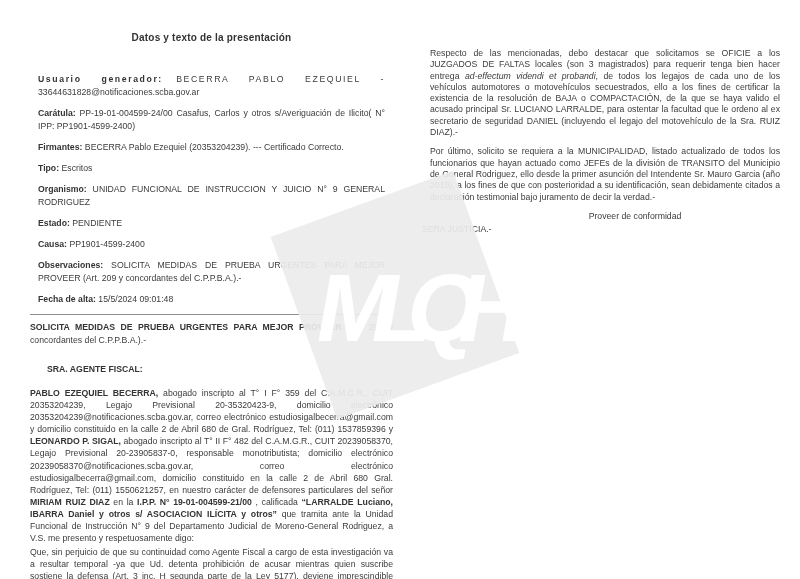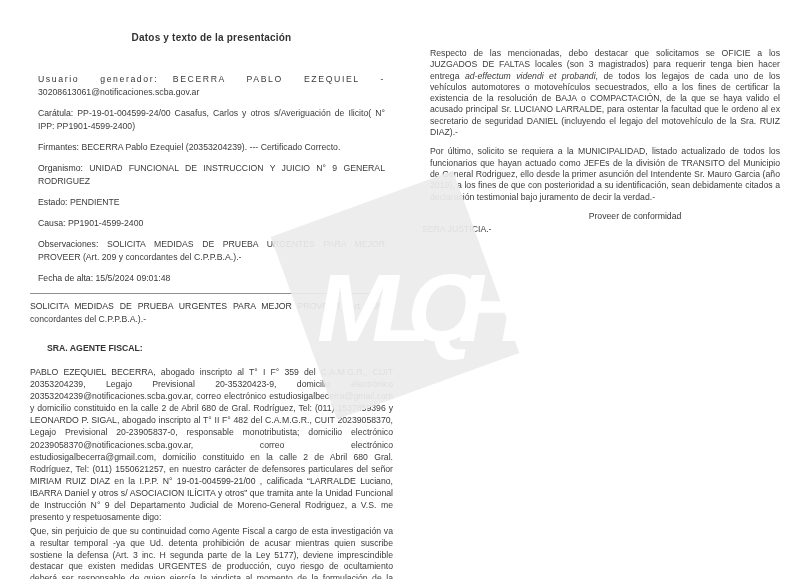--- a/index.html
+++ b/index.html
@@ -8,21 +8,21 @@
     font-family:"Liberation Sans", sans-serif;color:#3b3b3b;
     -webkit-font-smoothing:antialiased;
   }
   .col-left{position:absolute;left:30px;top:32px;width:363px;z-index:1;}
   .col-right{position:absolute;left:422px;top:40px;width:366px;z-index:1;}
 
   .title{text-align:center;font-weight:bold;font-size:10px;letter-spacing:.2px;margin:0 0 30px 0;color:#333;}
 
   p{margin:8px;}
   .field{font-size:8.7px;line-height:13px;text-align:justify;}
-  .b{font-weight:normal;color:#343434;}
+  .b{font-weight:bold;color:#343434;}
   .tracked{letter-spacing:1.6px;word-spacing:5px;}
 
   .hr{border:none;border-top:1px solid #8f8f8f;margin:5px 0 6px 0;height:0;}
 
   .heading{font-size:8.7px;line-height:13px;text-align:justify;margin:2px 0 0;}
   .salutation{font-size:8.7px;font-weight:bold;margin:17px 17px 0;color:#343434;}
   .para{font-size:8.7px;line-height:12.1px;text-align:justify;margin:13px 0 0;}
   .para.second{margin:3px 0 0;line-height:11.7px;}
 
   .rpara{font-size:8.7px;line-height:11.3px;text-align:justify;}
@@ -41,23 +41,24 @@
     color:rgba(255,255,255,.96);letter-spacing:-24px;
     transform:skewX(-10deg);white-space:nowrap;
   }
 </style>
 </head>
 <body>
 
 <div class="col-left">
   <p class="title">Datos y texto de la presentación</p>
 
-  <p class="field"><span class="b tracked">Usuario generador:</span> <span class="tracked">BECERRA PABLO EZEQUIEL -</span> <span>30208613061@notificaciones.scba.gov.ar</span></p>
+  <p class="field"><span class="b tracked">Usuario generador:</span> <span class="tracked">BECERRA PABLO EZEQUIEL -</span> <span>33644631828@notificaciones.scba.gov.ar</span></p>
   <p class="field"><span class="b">Carátula:</span> <span>PP-19-01-004599-24/00 Casafus, Carlos y otros s/Averiguación de Ilicito( N° IPP: PP1901-4599-2400)</span></p>
   <p class="field"><span class="b">Firmantes:</span> <span>BECERRA Pablo Ezequiel (20353204239). --- Certificado Correcto.</span></p>
+  <p class="field"><span class="b">Tipo:</span> <span>Escritos</span></p>
   <p class="field"><span class="b">Organismo:</span> <span>UNIDAD FUNCIONAL DE INSTRUCCION Y JUICIO N° 9 GENERAL RODRIGUEZ</span></p>
   <p class="field"><span class="b">Estado:</span> <span>PENDIENTE</span></p>
   <p class="field"><span class="b">Causa:</span> <span>PP1901-4599-2400</span></p>
   <p class="field"><span class="b">Observaciones:</span> <span>SOLICITA MEDIDAS DE PRUEBA URGENTES PARA MEJOR PROVEER (Art. 209 y concordantes del C.P.P.B.A.).-</span></p>
   <p class="field"><span class="b">Fecha de alta:</span> <span>15/5/2024 09:01:48</span></p>
 
   <hr class="hr">
 
   <p class="heading"><span class="b">SOLICITA MEDIDAS DE PRUEBA URGENTES PARA MEJOR PROVEER</span><span> (Art. 209 y concordantes del C.P.P.B.A.).-</span></p>
 

